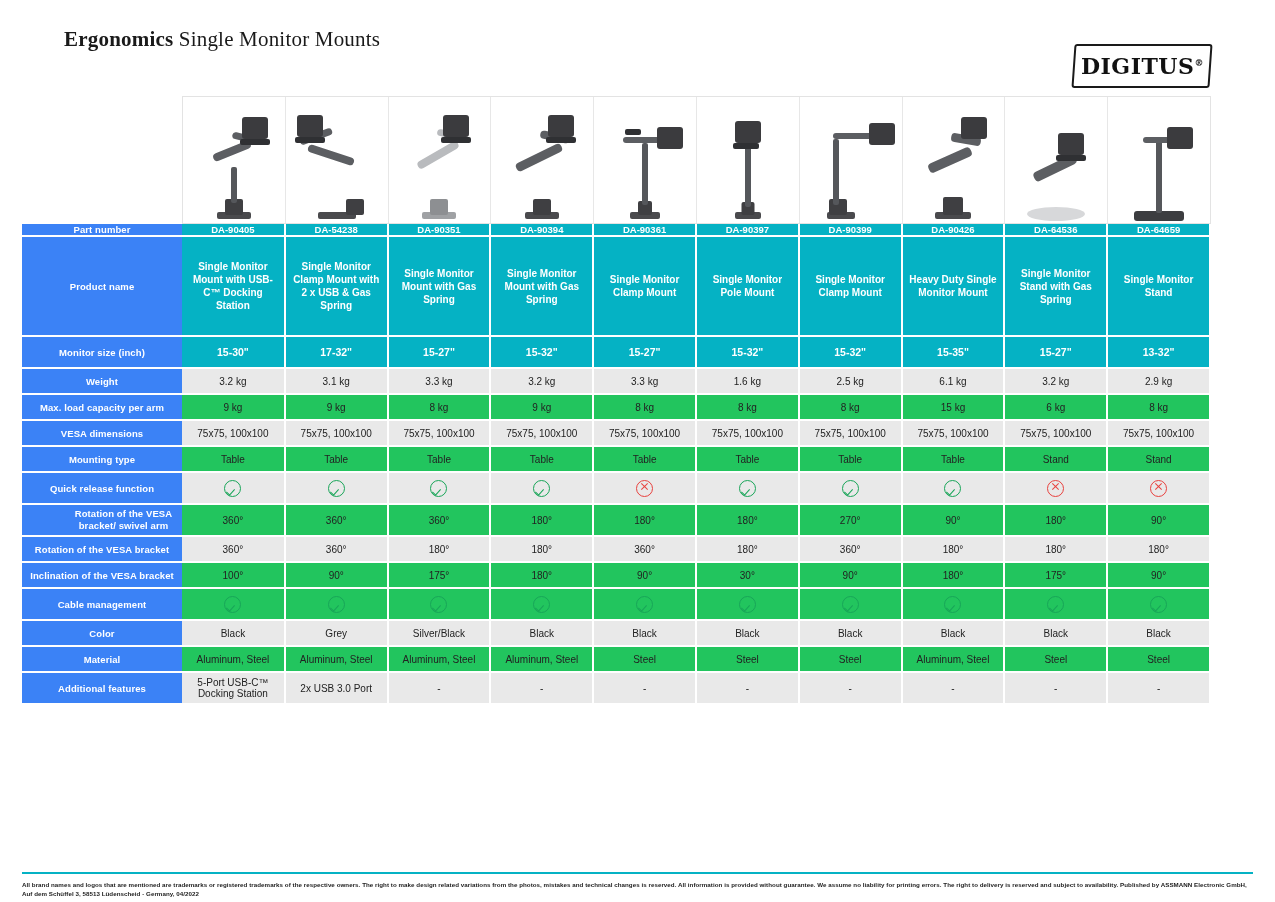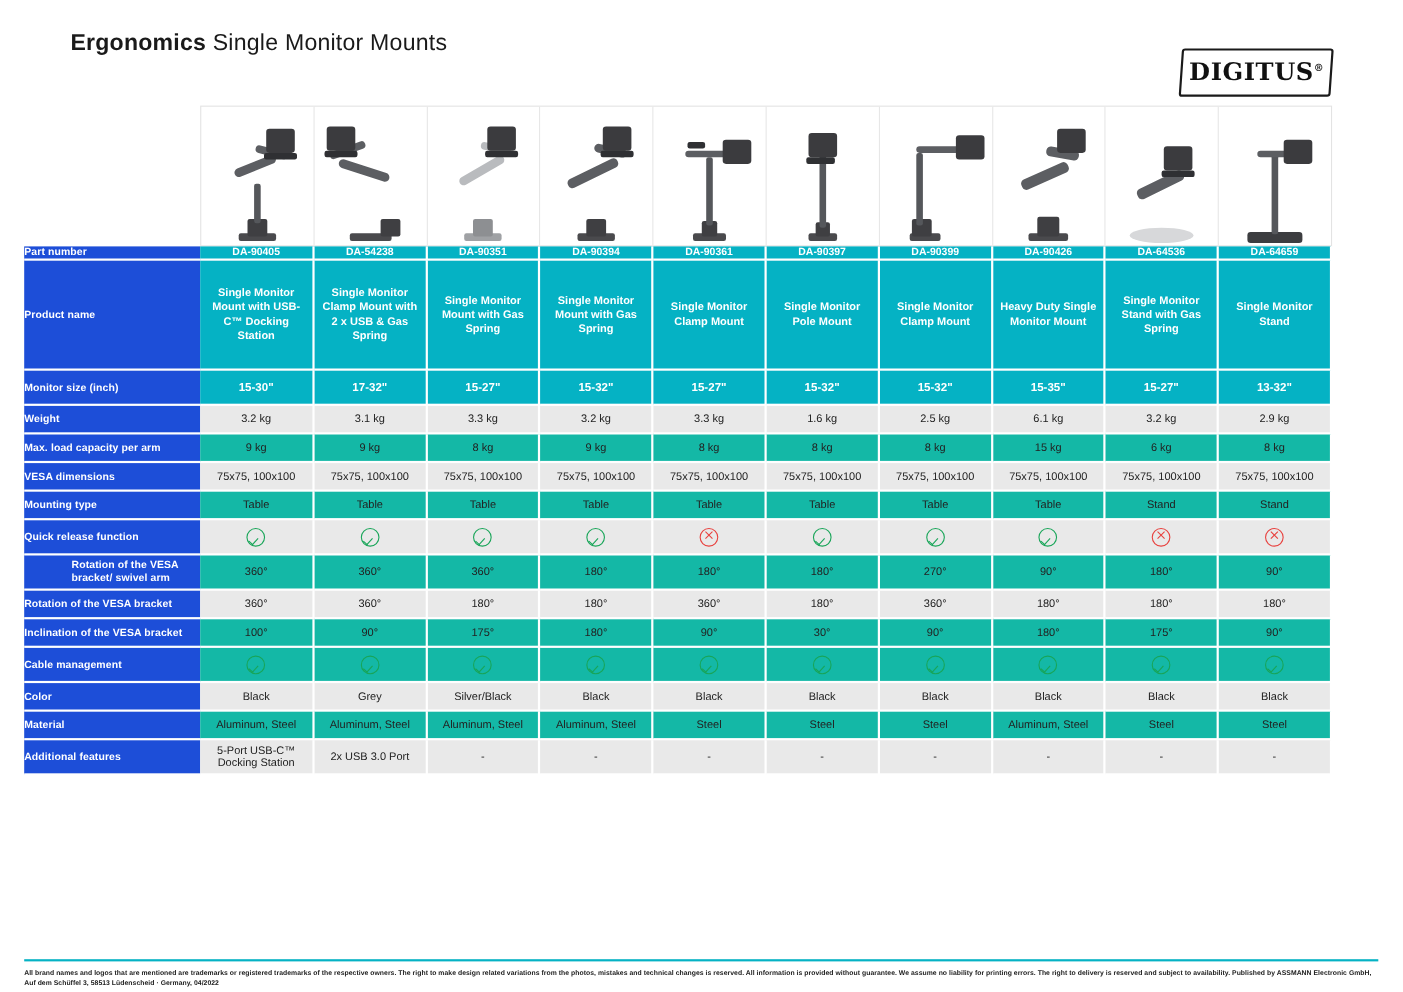--- a/index.html
+++ b/index.html
@@ -27,20 +27,21 @@
     top: 26px;
     left: 64px;
     right: 64px;
     height: 48px;
   }
   .title {
     font-size: 21px;
     line-height: 26px;
     color: #1a1a1a;
     letter-spacing: 0.2px;
+    font-family: Liberation Serif, serif;
   }
   .title .bold {
     font-weight: bold;
   }
   .title .light {
     font-weight: normal;
   }
   .logo {
     position: absolute;
     top: 18px;
@@ -181,25 +182,25 @@
     table-layout: fixed;
   }
   table.spec td, table.spec th {
     padding: 0;
     margin: 0;
   }
   col.labelcol { width: 160px; }
   col.datacol { width: 102.8px; }
 
   .lbl {
-    background: #1d4ed8;
+    background: #3b82f6;
     color: #ffffff;
     font-size: 9.5px;
     font-weight: bold;
-    text-align: left;
+    text-align: center;
     padding: 6px 8px;
     border-bottom: 2px solid #ffffff;
     letter-spacing: 0.1px;
     vertical-align: middle;
   }
   .cell {
     font-size: 10px;
     text-align: center;
     vertical-align: middle;
     padding: 6px 4px;
@@ -224,21 +225,21 @@
   }
   .row-name .lbl { height: 86px; }
   .row-size .cell {
     background: #05b2c4;
     color: #ffffff;
     font-weight: bold;
     font-size: 10.5px;
     height: 30px;
   }
   .row-grey .cell { background: #e9e9e9; height: 24px; }
-  .row-white .cell { background: #14b8a6; height: 24px; }
+  .row-white .cell { background: #22c55e; height: 24px; }
 
   .tall .cell { height: 30px; }
   .twoline .lbl { line-height: 12px; padding-left: 43px; }
 
   .icon-ok, .icon-no {
     display: inline-block;
     width: 15px;
     height: 15px;
     border-radius: 50%;
     position: relative;

